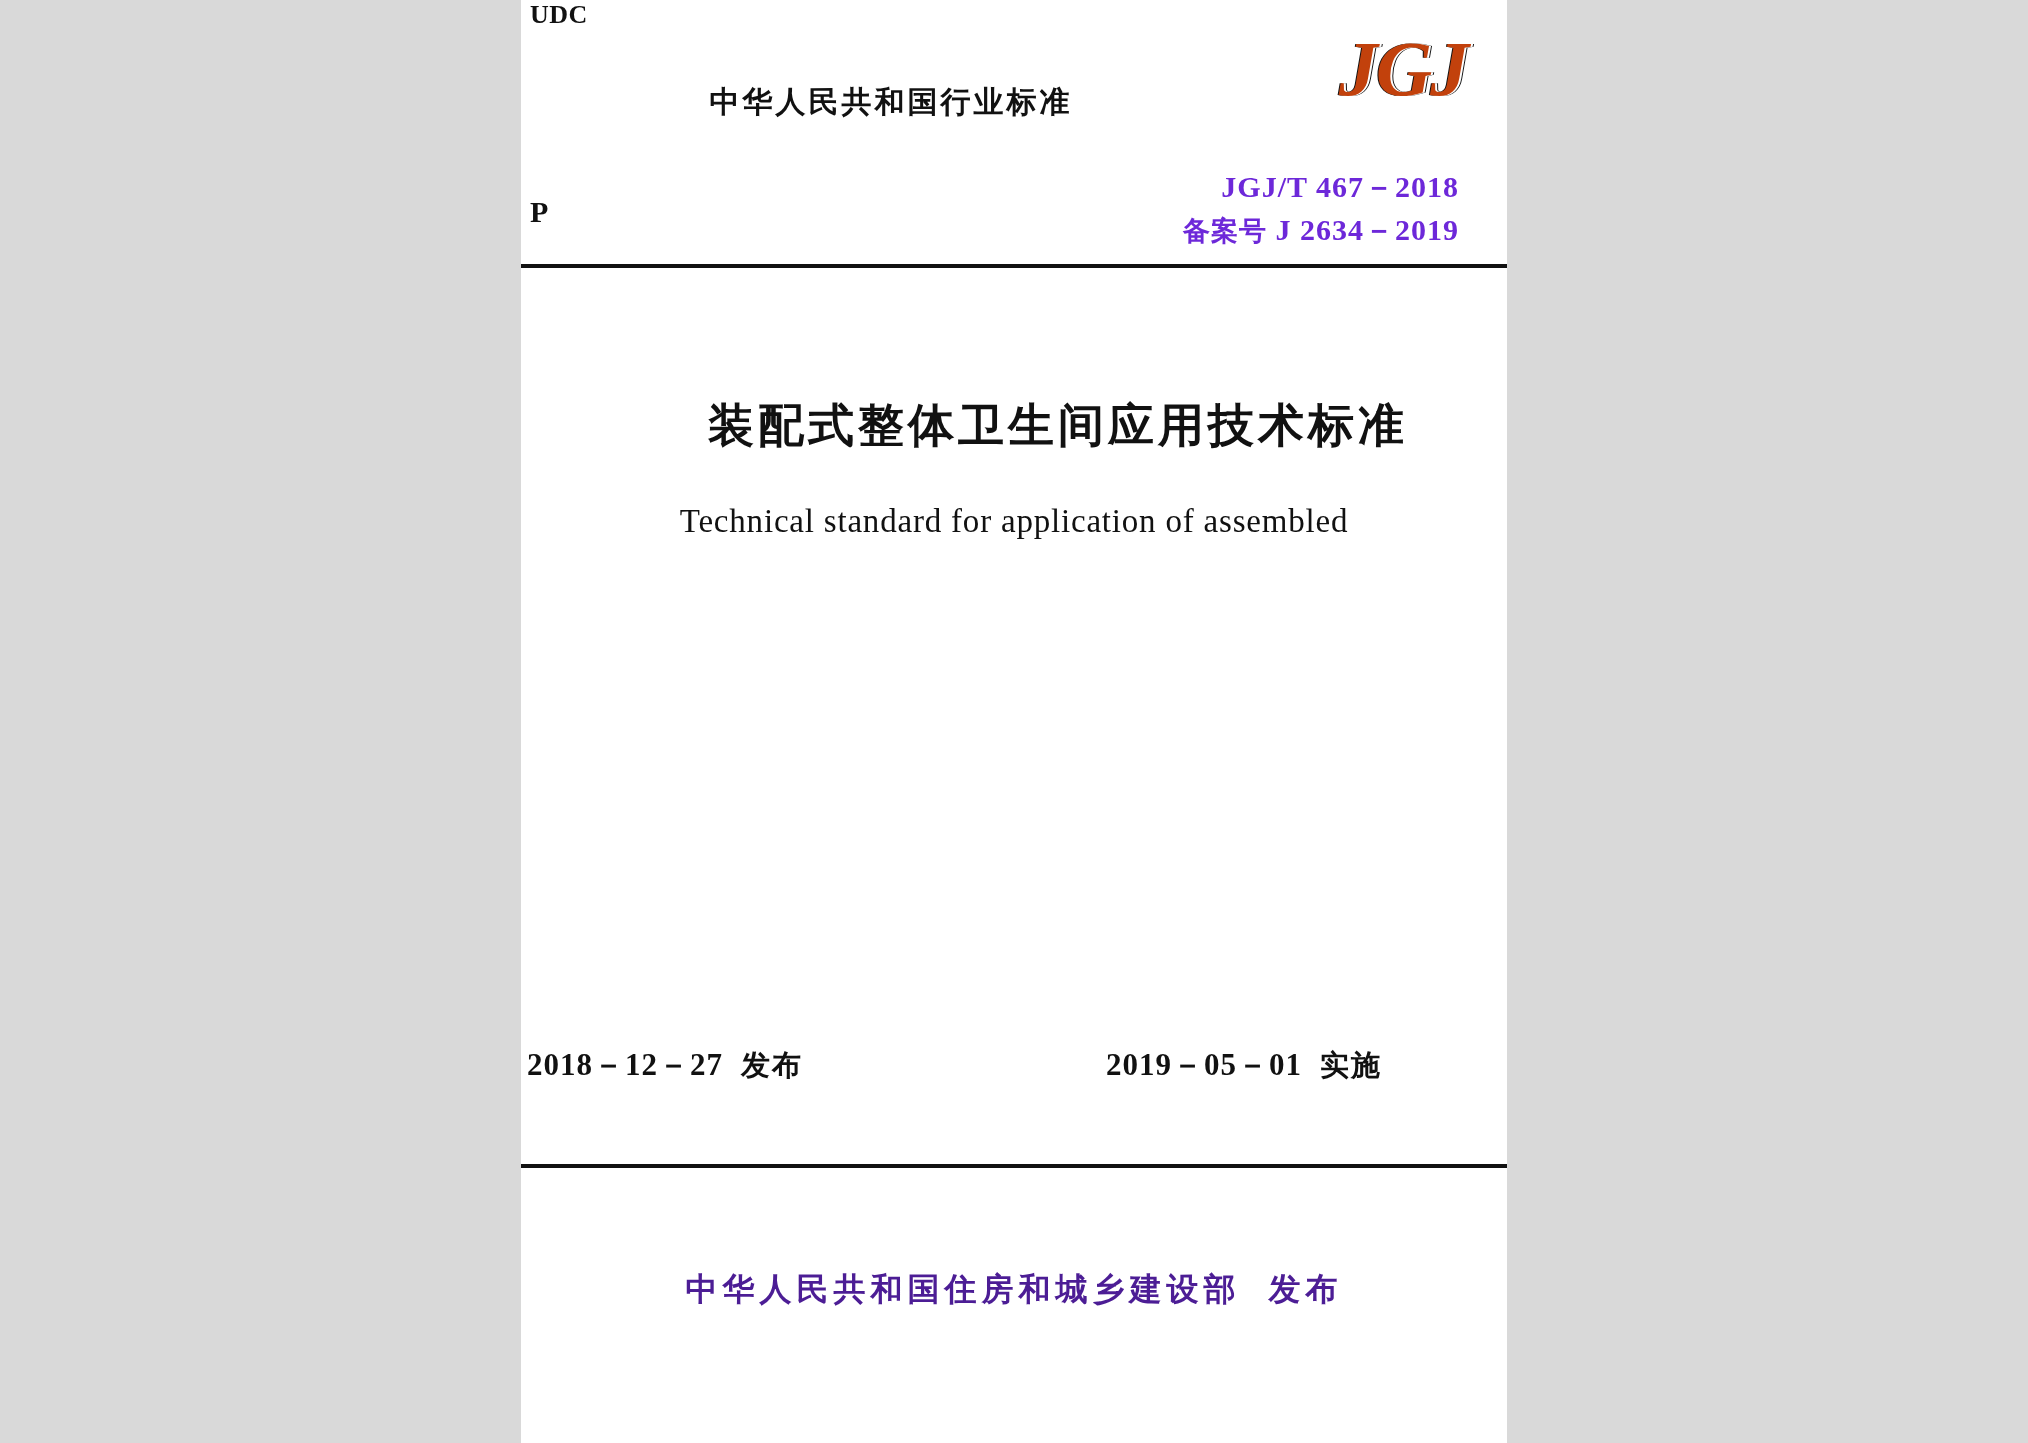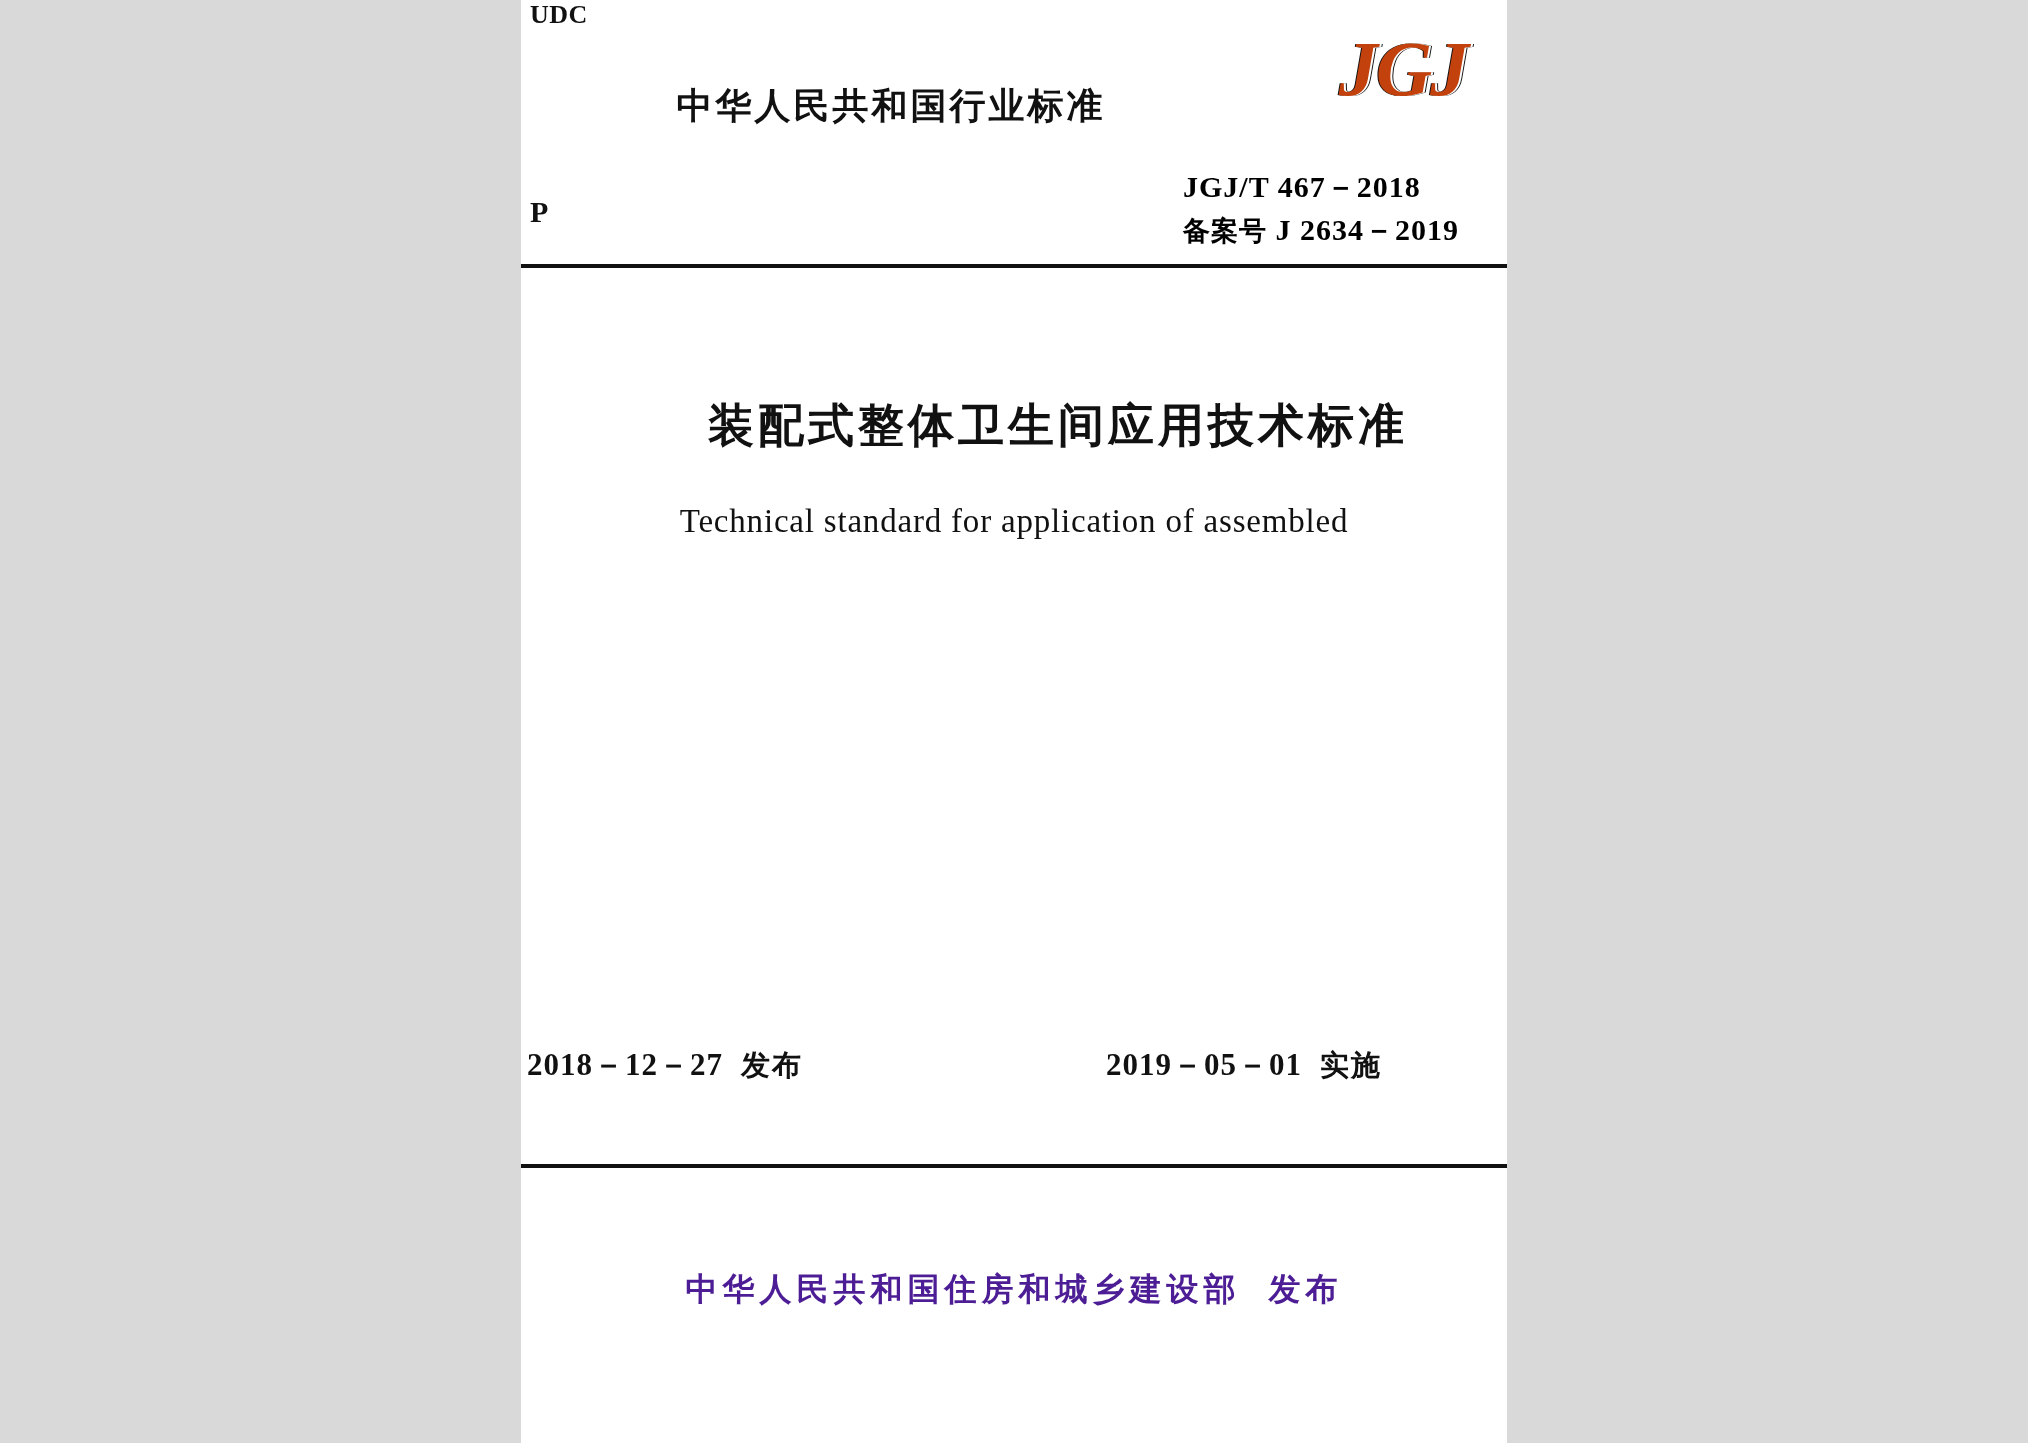--- a/index.html
+++ b/index.html
@@ -49,21 +49,21 @@
     color: #111;
   }
   .std-org {
     position: absolute;
     left: 0;
     top: 82px;
     width: 740px;
     text-align: center;
     font-family: "DejaVu Sans", sans-serif;
     font-weight: bold;
-    font-size: 36px;
+    font-size: 30px;
     letter-spacing: 3px;
     color: #111;
   }
   .jgj-logo {
     position: absolute;
     right: 40px;
     top: 30px;
     font-family: "Liberation Serif", serif;
     font-weight: bold;
     font-style: italic;
@@ -73,21 +73,22 @@
     text-shadow:
       2px 0 0 #ffffff,
       3px 0 0 #111,
       -1px 0 0 #111;
     line-height: 1;
   }
   .code-block {
     position: absolute;
     right: 48px;
     top: 166px;
-    color: #000000;
+    text-align: right;
+    color: #6d28d9;
   }
   .code-line {
     font-family: "Liberation Serif", serif;
     font-weight: bold;
     font-size: 30px;
     letter-spacing: 1px;
     line-height: 1.42;
     white-space: nowrap;
   }
   .code-line .cn {

